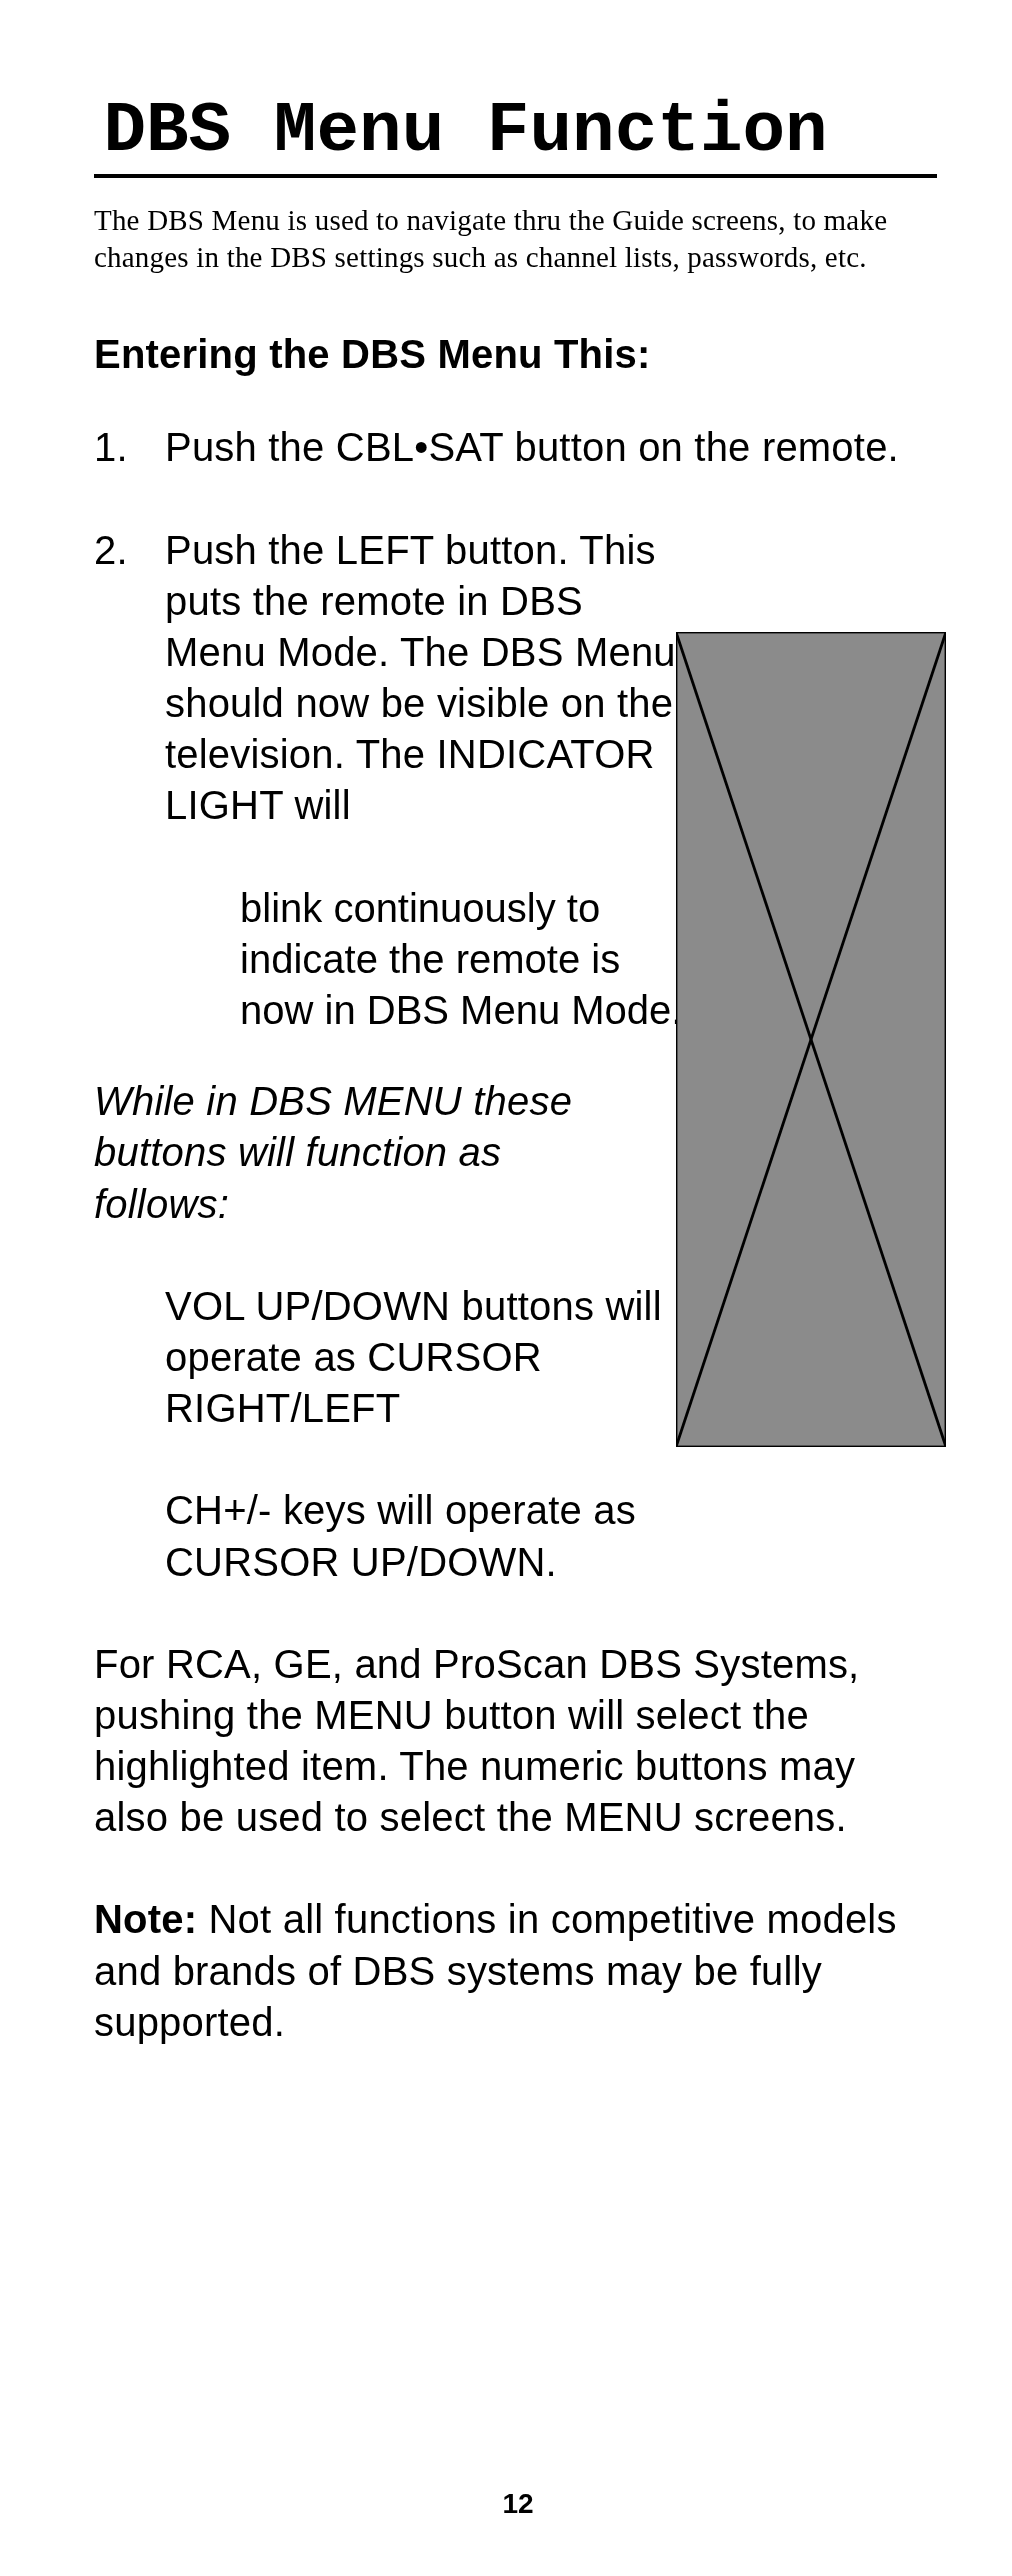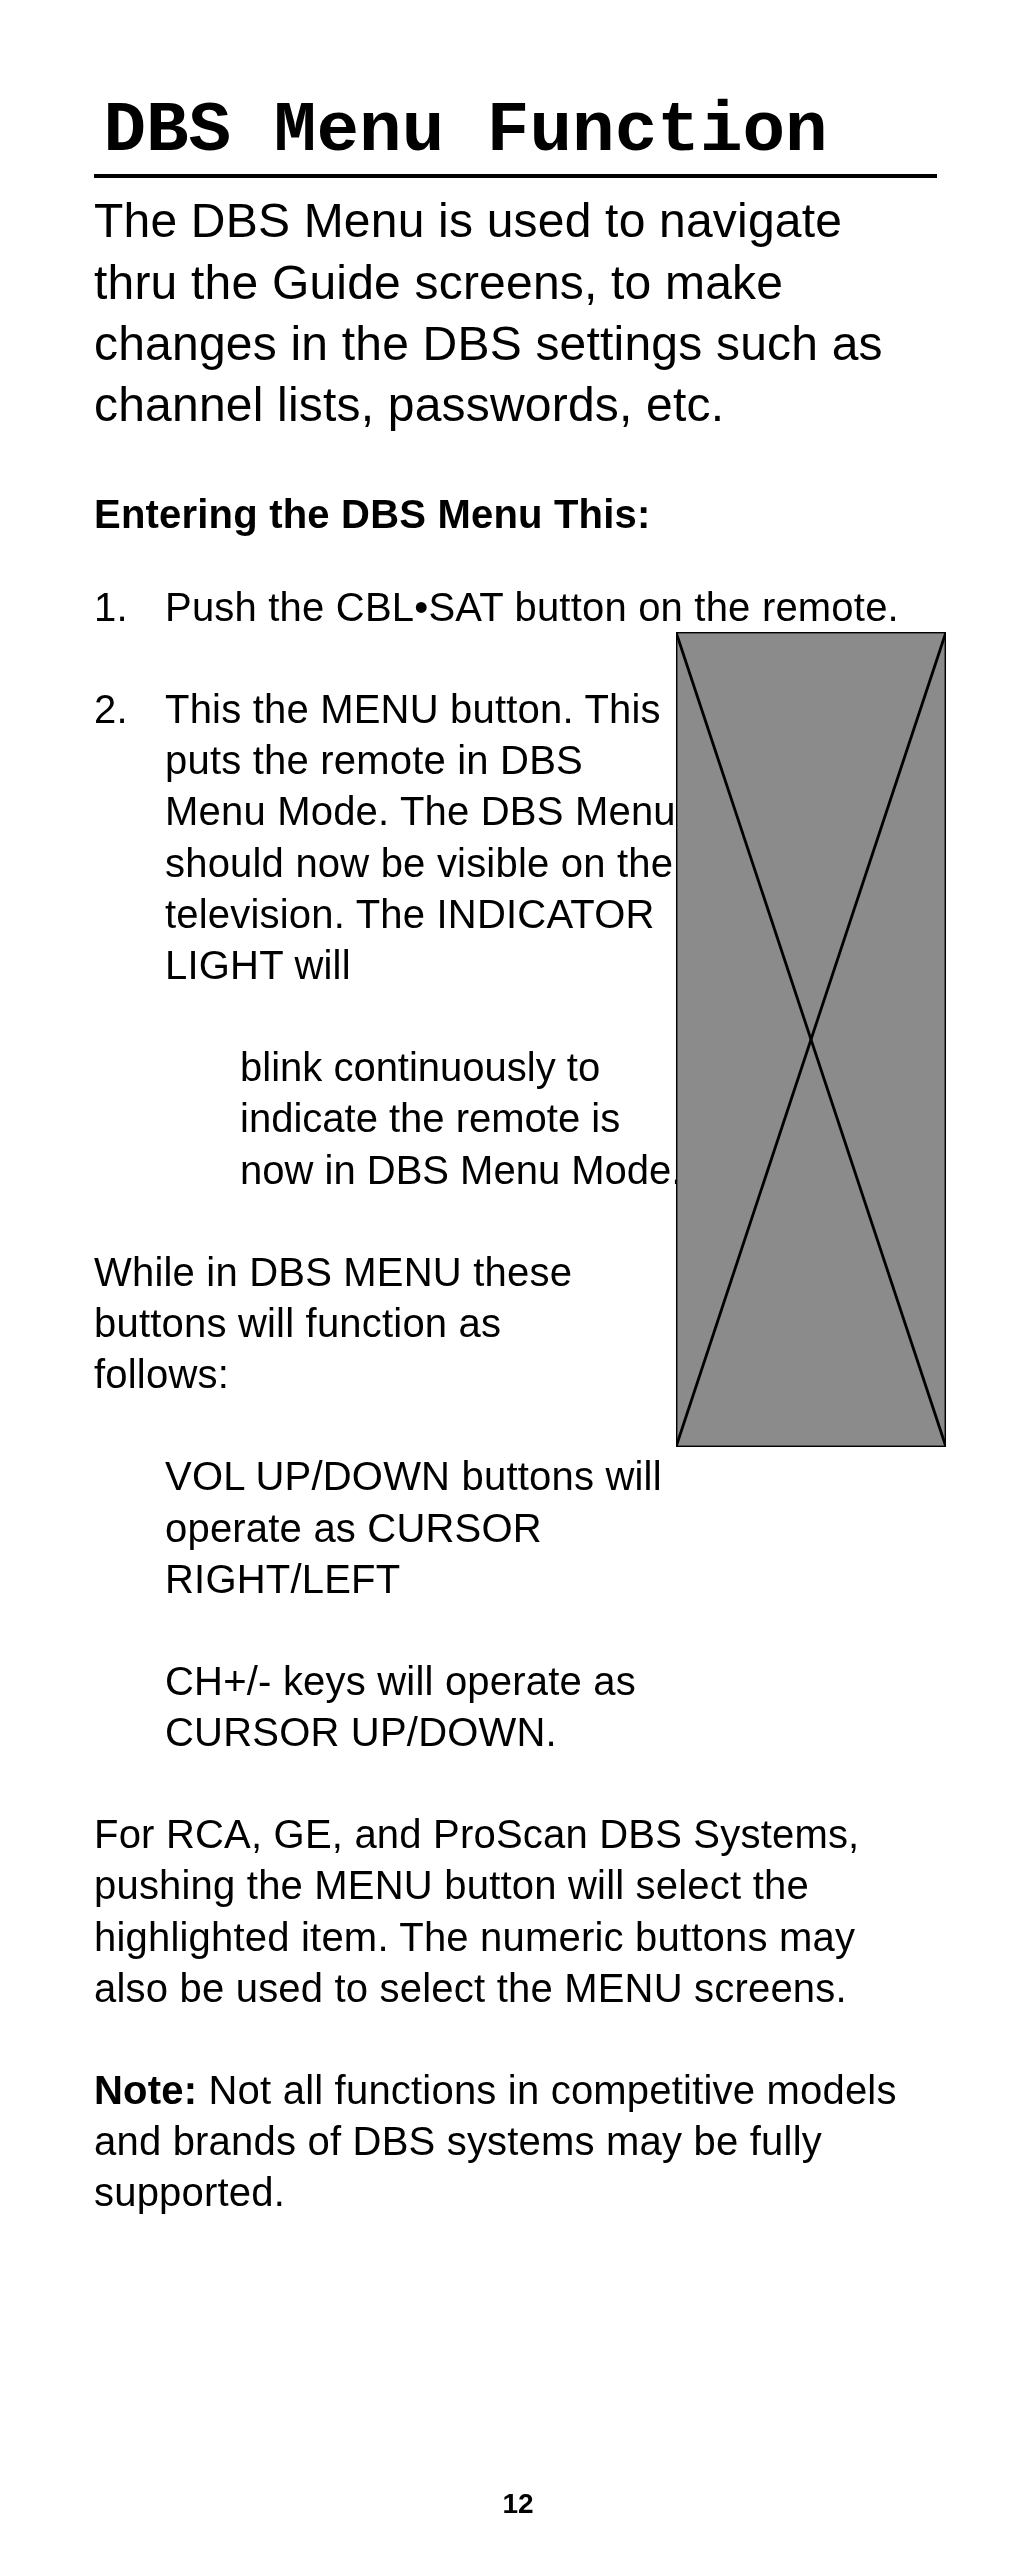--- a/index.html
+++ b/index.html
@@ -18,25 +18,26 @@
     line-height: 1.05;
     padding-left: 9.4px;
   }
   .title-rule {
     border: none;
     border-top: 4.7px solid #000;
     margin: 5.6px 0 7.5px 0;
     width: 843px;
   }
   .intro {
-    font-size: 48px;
+    font-size: 29px;
     line-height: 1.28;
-    margin-top: 12px;
+    margin-top: 24px;
     letter-spacing: 0.2px;
     width: 843px;
+    font-family: Liberation Serif, serif;
   }
   .subhead {
     font-weight: 900;
     font-size: 40px;
     margin-top: 56px;
     letter-spacing: 0.2px;
   }
   .steps {
     margin-top: 45px;
   }
@@ -104,26 +105,26 @@
 <h2 class="subhead">Entering the DBS Menu This:</h2>
 
 <div class="steps">
   <div class="step">
     <span class="num">1.</span>
     <span>Push the CBL•SAT button on the remote.</span>
   </div>
 
   <div class="step">
     <span class="num">2.</span>
-    <div class="step2-block">This the MENU button. This puts the remote in DBS Menu Mode. The DBS Menu should now be visible on the television. The INDICATOR LIGHT will</div>
+    <div class="step2-block">Push the LEFT button. This puts the remote in DBS Menu Mode. The DBS Menu should now be visible on the television. The INDICATOR LIGHT will</div>
   </div>
   <div class="step2-indent">blink continuously to indicate the remote is now in DBS Menu Mode.</div>
 </div>
 
-<p class="para para-wide" style="margin-top:51px; width:525px;">While in DBS MENU these buttons will function as follows:</p>
+<p class="para para-wide" style="margin-top:40px; width:525px;font-style:italic;">While in DBS MENU these buttons will function as follows:</p>
 
 <p class="para para-indent">VOL UP/DOWN buttons will operate as CURSOR RIGHT/LEFT</p>
 
 <p class="para para-indent" style="width:656px;">CH+/- keys will operate as CURSOR UP/DOWN.</p>
 
 <p class="para para-wide">For RCA, GE, and ProScan DBS Systems, pushing the MENU button will select the highlighted item. The numeric buttons may also be used to select the MENU screens.</p>
 
 <p class="para para-wide">
   <span class="note-label">Note:</span><span> Not all functions in competitive models and brands of DBS systems may be fully supported.</span>
 </p>

